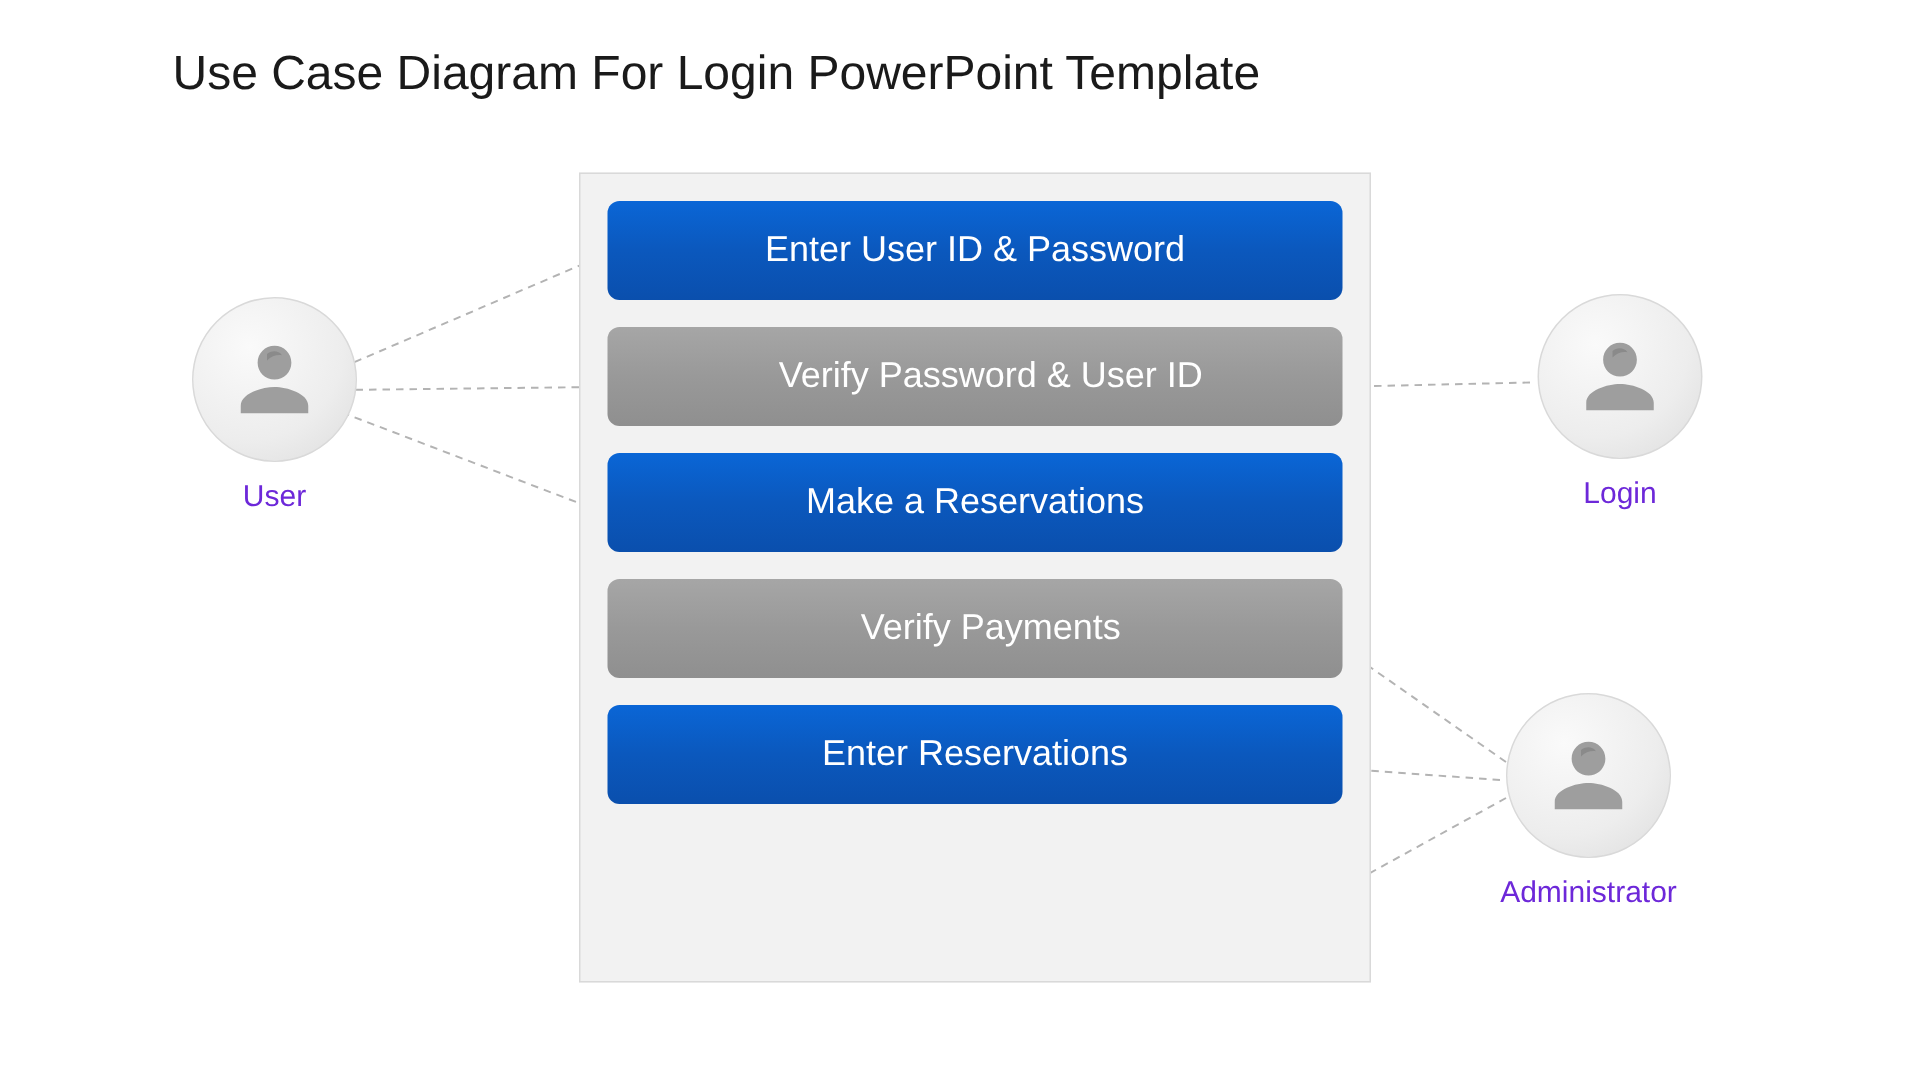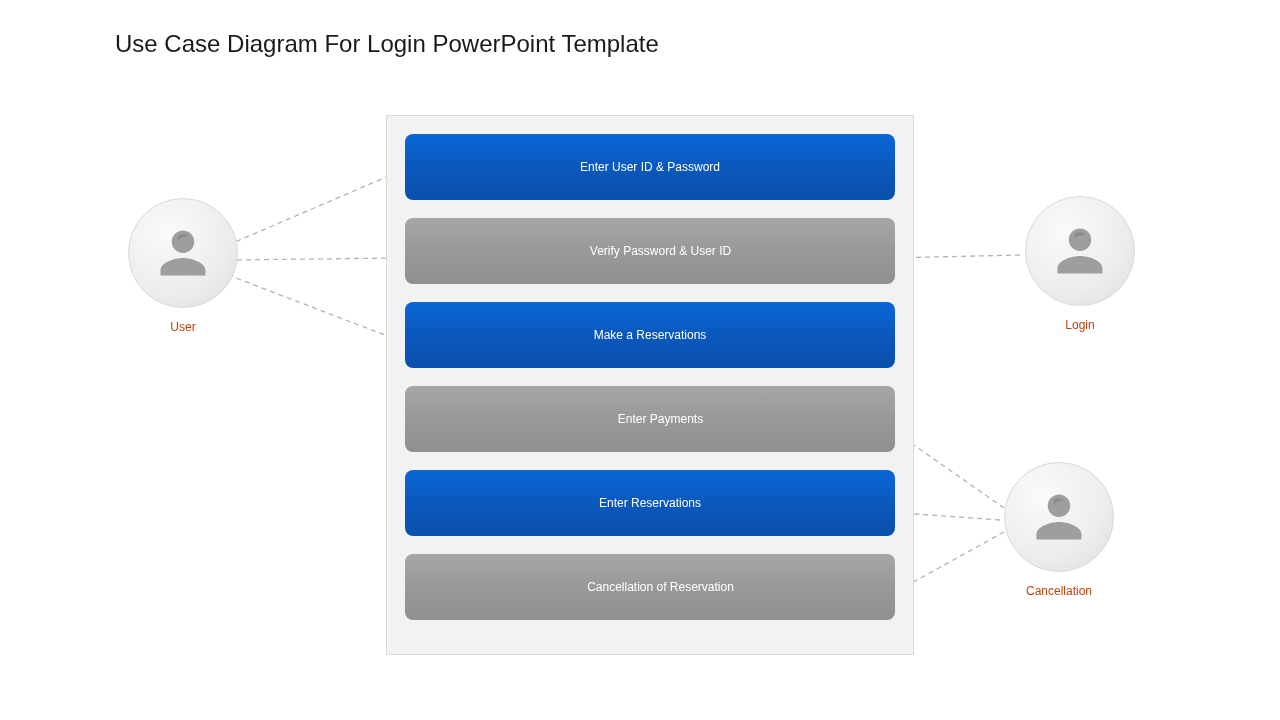--- a/index.html
+++ b/index.html
@@ -8,21 +8,21 @@
     height: 720px;
     background: #ffffff;
     font-family: "Segoe UI", Arial, sans-serif;
     position: relative;
     overflow: hidden;
   }
   .title {
     position: absolute;
     top: 30px;
     left: 115px;
-    font-size: 24px;
+    font-size: 32px;
     font-weight: 400;
     color: #1a1a1a;
   }
   .system-box {
     position: absolute;
     top: 115px;
     left: 386px;
     width: 528px;
     height: 540px;
     background: #f2f2f2;
@@ -32,21 +32,21 @@
     flex-direction: column;
     gap: 18px;
   }
   .use-case {
     height: 66px;
     border-radius: 8px;
     display: flex;
     align-items: center;
     justify-content: center;
     color: #ffffff;
-    font-size: 12px;
+    font-size: 24px;
     font-weight: 400;
   }
   .uc-blue {
     background: linear-gradient(180deg, #0a66d6 0%, #0b58bd 50%, #0a4fad 100%);
   }
   .uc-gray {
     background: linear-gradient(180deg, #a6a6a6 0%, #999999 50%, #8f8f8f 100%);
     padding-left: 21px;
   }
   .actor {
@@ -60,22 +60,22 @@
     margin: 0 auto;
     border-radius: 50%;
     background: radial-gradient(circle at 35% 30%, #fafafa 0%, #ededed 60%, #dcdcdc 100%);
     border: 1px solid #d9d9d9;
     display: flex;
     align-items: center;
     justify-content: center;
   }
   .actor-label {
     margin-top: 12px;
-    font-size: 12px;
-    color: #c2410c;
+    font-size: 20px;
+    color: #6d28d9;
   }
   .actor-user   { top: 198px; left: 118px; }
   .actor-system { top: 196px; left: 1015px; }
   .actor-admin  { top: 462px; left: 994px; }
   .connectors {
     position: absolute;
     top: 0; left: 0;
     width: 1280px;
     height: 720px;
     pointer-events: none;
@@ -107,27 +107,24 @@
   <div class="use-case uc-blue">
     <span>Enter User ID &amp; Password</span>
   </div>
   <div class="use-case uc-gray">
     <span>Verify Password &amp; User ID</span>
   </div>
   <div class="use-case uc-blue">
     <span>Make a Reservations</span>
   </div>
   <div class="use-case uc-gray">
-    <span>Enter Payments</span>
+    <span>Verify Payments</span>
   </div>
   <div class="use-case uc-blue">
     <span>Enter Reservations</span>
-  </div>
-  <div class="use-case uc-gray">
-    <span>Cancellation of Reservation</span>
   </div>
 </div>
 
 <div class="actor actor-user">
   <div class="actor-circle">
     <svg width="60" height="60" viewBox="0 0 24 24">
       <path fill="#9e9e9e" d="M12 12c2.5 0 4.5-2 4.5-4.5S14.5 3 12 3 7.5 5 7.5 7.5 9.5 12 12 12zm0 2c-3.3 0-9 1.7-9 5v2h18v-2c0-3.3-5.7-5-9-5z"></path>
       <path fill="#8a8a8a" d="M10 5.2c1.2-1 3-1 4 .3-1.4-.2-2.8.2-4 1.4V5.2z"></path>
     </svg>
   </div>
@@ -144,14 +141,14 @@
   <div class="actor-label">Login</div>
 </div>
 
 <div class="actor actor-admin">
   <div class="actor-circle">
     <svg width="60" height="60" viewBox="0 0 24 24">
       <path fill="#9e9e9e" d="M12 12c2.5 0 4.5-2 4.5-4.5S14.5 3 12 3 7.5 5 7.5 7.5 9.5 12 12 12zm0 2c-3.3 0-9 1.7-9 5v2h18v-2c0-3.3-5.7-5-9-5z"></path>
       <path fill="#8a8a8a" d="M10 5.2c1.2-1 3-1 4 .3-1.4-.2-2.8.2-4 1.4V5.2z"></path>
     </svg>
   </div>
-  <div class="actor-label">Cancellation</div>
+  <div class="actor-label">Administrator</div>
 </div>
 
 </body></html>

